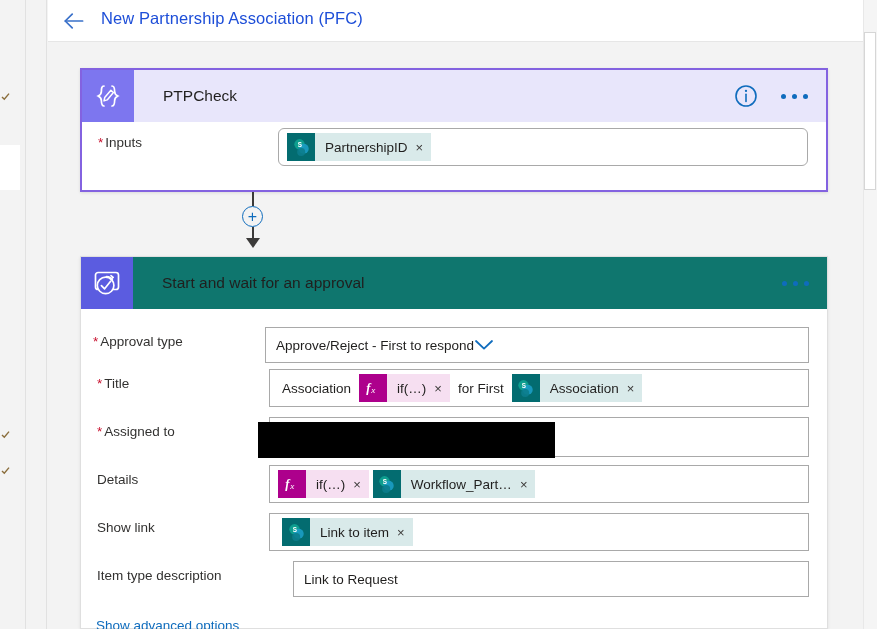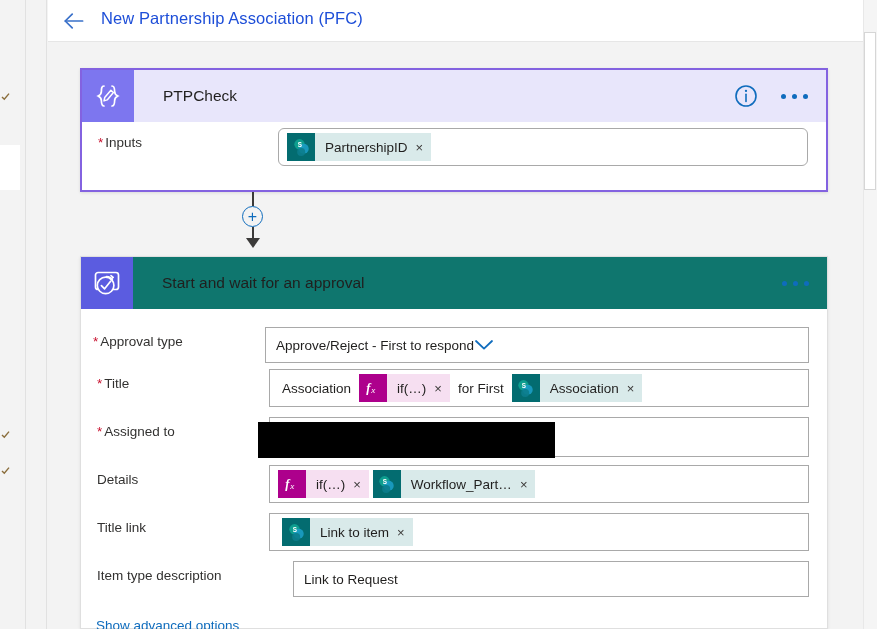--- a/index.html
+++ b/index.html
@@ -474,21 +474,21 @@
             </span>
             <span class="tok-body sp">
               <span>Workflow_Part…</span>
               <span class="tok-x">×</span>
             </span>
           </span>
         </div>
       </div>
 
       <div class="row">
-        <div class="row-label"><span>Title link</span></div>
+        <div class="row-label"><span>Show link</span></div>
         <div class="field">
           <span class="token" style="margin-left:6px;">
             <span class="tok-icon sp">
               <svg width="19" height="19" viewBox="0 0 24 24">
                 <circle cx="9.5" cy="8" r="6.6" fill="#0e9e8f"></circle>
                 <circle cx="14.8" cy="13.6" r="6.3" fill="#1b9ec6" opacity="0.88"></circle>
                 <circle cx="11.6" cy="17.6" r="5.1" fill="#0c7d8c" opacity="0.9"></circle>
                 <text x="7.2" y="11.2" font-family="Liberation Sans, sans-serif" font-size="8" font-weight="bold" fill="#ffffff">S</text>
               </svg>
             </span>

